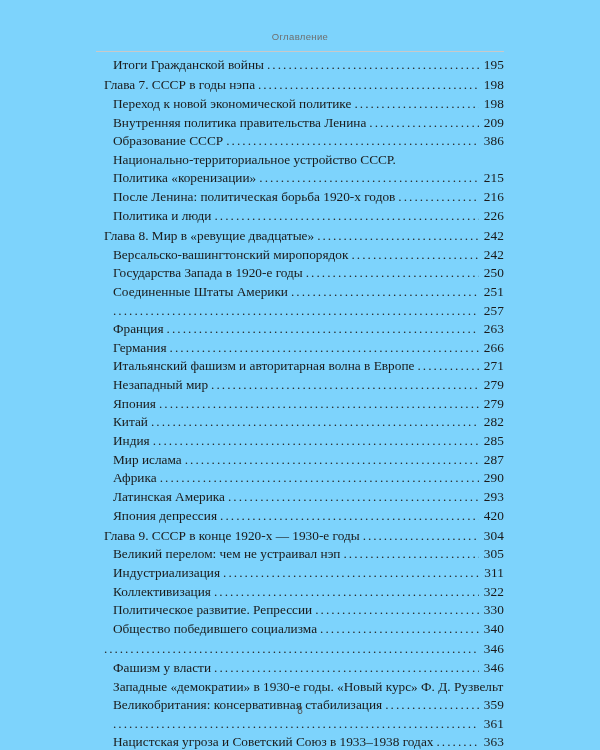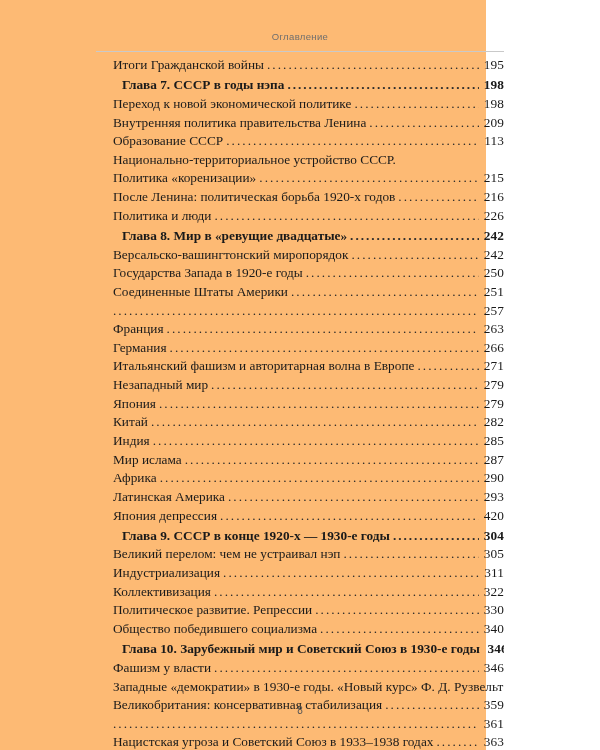--- a/index.html
+++ b/index.html
@@ -9,23 +9,23 @@
   }
   body {
     width: 600px;
     height: 750px;
     overflow: hidden;
     font-family: "Liberation Serif", "DejaVu Serif", serif;
     color: #1a1a1a;
   }
   .page {
     position: relative;
-    width: 486px;
+    width: 600px;
     height: 750px;
-    background: #fdba74;
+    background: #7dd3fc;
     box-sizing: border-box;
   }
 
   
   .running-head {
     position: absolute;
     left: 96px;
     top: 31px;
     width: 408px;
     text-align: center;
@@ -78,22 +78,21 @@
   .toc-line .pageno {
     flex: 0 0 auto;
     text-align: right;
     min-width: 25px;
     letter-spacing: 0.1px;
   }
 
   
   .lvl-chapter {
     padding-left: 8px;
-    font-weight: bold;
-    margin-left: 18px;
+    font-weight: normal;
   }
   .lvl-chapter .leader { letter-spacing: 1.95px; }
 
   
   .lvl-sub {
     padding-left: 17px;
     font-weight: normal;
   }
 
   
@@ -137,21 +136,21 @@
         <span class="pageno">198</span>
       </div>
       <div class="toc-line lvl-sub">
         <span class="title">Внутренняя политика правительства Ленина</span>
         <span class="leader">................................................................................................................................................................</span>
         <span class="pageno">209</span>
       </div>
       <div class="toc-line lvl-sub">
         <span class="title">Образование СССР</span>
         <span class="leader">................................................................................................................................................................</span>
-        <span class="pageno">113</span>
+        <span class="pageno">386</span>
       </div>
       <div class="toc-line lvl-sub no-leader">
         <span class="title">Национально-территориальное устройство СССР.</span>
       </div>
       <div class="toc-line lvl-sub">
         <span class="title">Политика «коренизации»</span>
         <span class="leader">................................................................................................................................................................</span>
         <span class="pageno">215</span>
       </div>
       <div class="toc-line lvl-sub">
@@ -267,21 +266,20 @@
         <span class="title">Политическое развитие. Репрессии</span>
         <span class="leader">................................................................................................................................................................</span>
         <span class="pageno">330</span>
       </div>
       <div class="toc-line lvl-sub">
         <span class="title">Общество победившего социализма</span>
         <span class="leader">................................................................................................................................................................</span>
         <span class="pageno">340</span>
       </div>
       <div class="toc-line lvl-chapter gap-before">
-        <span class="title">Глава 10. Зарубежный мир и Советский Союз в 1930-е годы</span>
         <span class="leader">................................................................................................................................................................</span>
         <span class="pageno">346</span>
       </div>
       <div class="toc-line lvl-sub">
         <span class="title">Фашизм у власти</span>
         <span class="leader">................................................................................................................................................................</span>
         <span class="pageno">346</span>
       </div>
       <div class="toc-line lvl-sub">
         <span class="title">Западные «демократии» в 1930-е годы. «Новый курс» Ф. Д. Рузвельта</span>

